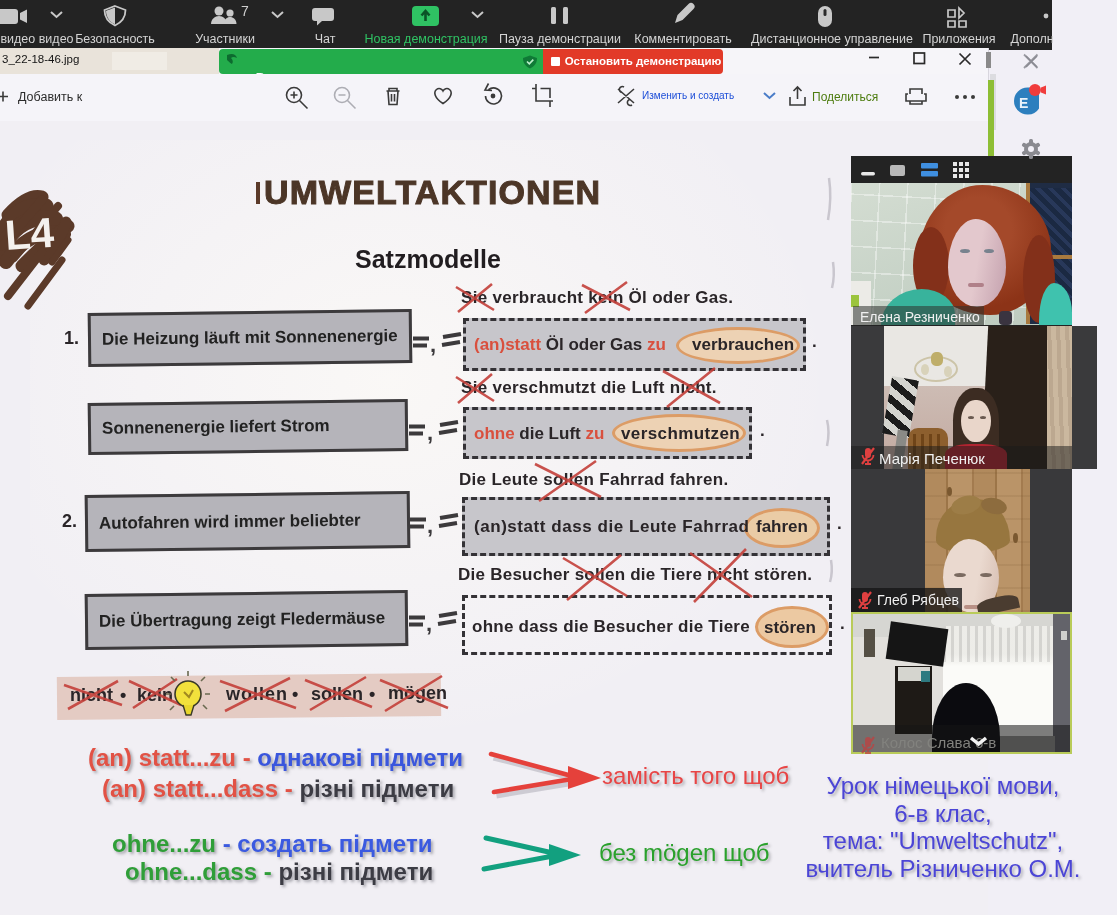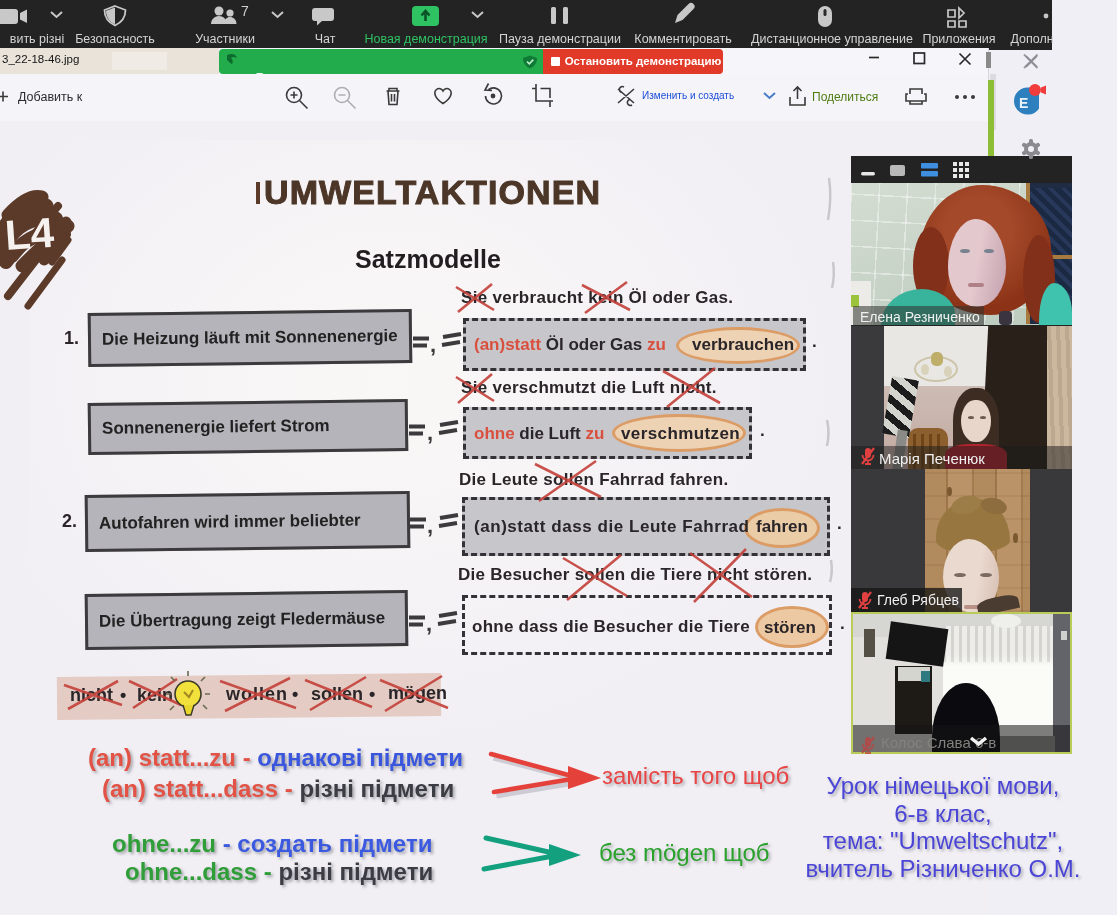--- a/index.html
+++ b/index.html
@@ -18,21 +18,21 @@
 .ell{position:absolute;border:3px solid #dc9c66;border-radius:50%;box-sizing:border-box}
 .ann{position:absolute;font-weight:bold;font-size:24px;white-space:nowrap;
   text-shadow:2px 2px 3px rgba(90,90,100,0.5)}
 .hw{position:absolute;font-size:24px;white-space:nowrap;text-shadow:2px 2px 3px rgba(90,90,100,0.45)}
 .nametag{position:absolute;color:#f0f0f0;font-size:16px;white-space:nowrap}
 </style>
 </head>
 <body>
 
 <div class="abs" style="left:0;top:0;width:1052px;height:50px;background:#232323"></div>
-<div class="zlabel" style="left:37px">вить різні</div>
+<div class="zlabel" style="left:37px">видео видео</div>
 <div class="zlabel" style="left:115px">Безопасность</div>
 <div class="zlabel" style="left:225px">Участники</div>
 <div class="zlabel" style="left:325px">Чат</div>
 <div class="zlabel" style="left:426px;color:#2fc263">Новая демонстрация</div>
 <div class="zlabel" style="left:560px">Пауза демонстрации</div>
 <div class="zlabel" style="left:683px">Комментировать</div>
 <div class="zlabel" style="left:832px">Дистанционное управление</div>
 <div class="zlabel" style="left:959px">Приложения</div>
 <div class="zlabel" style="left:1032px">Дополн</div>
 
@@ -144,21 +144,21 @@
   <div class="abs" style="left:117px;top:100px;width:16px;height:4px;background:#b08089;border-radius:2px"></div>
 
   <div class="abs" style="left:30px;top:106px;width:74px;height:36px;background:#38b39c;border-radius:55% 45% 0 0/100% 70% 0 0"></div>
   <div class="abs" style="left:188px;top:100px;width:33px;height:42px;background:#3fc2ae;border-radius:45% 55% 0 0/90% 70% 0 0"></div>
   <div class="abs" style="left:148px;top:128px;width:13px;height:14px;background:#3a3440;border-radius:4px"></div>
 
   <div class="abs" style="left:2px;top:123px;width:131px;height:19px;background:rgba(45,50,45,0.55)"></div>
   <div class="nametag" style="left:9px;top:126px;font-size:14px">Елена Резниченко</div>
 </div>
 
-<div class="abs" style="left:851px;top:326px;width:221px;height:143px;overflow:hidden;background:#3a3a3c">
+<div class="abs" style="left:851px;top:326px;width:246px;height:143px;overflow:hidden;background:#3a3a3c">
   <div class="abs" style="left:33px;top:0;width:188px;height:143px;background:#e9e7e3"></div>
   <div class="abs" style="left:33px;top:60px;width:110px;height:83px;background:linear-gradient(180deg,#cdbcb4,#c2a9a0)"></div>
   <div class="abs" style="left:57px;top:102px;width:40px;height:41px;background:#8d5f2e;border-radius:10px 10px 0 0"></div>
   <div class="abs" style="left:62px;top:108px;width:30px;height:35px;background:repeating-linear-gradient(90deg,#6f4418 0 3px,#8d5f2e 3px 8px)"></div>
 
   <div class="abs" style="left:36px;top:52px;width:27px;height:58px;background:repeating-linear-gradient(30deg,#1c1c1c 0 7px,#d4d4cf 7px 14px);transform:rotate(10deg)"></div>
   <div class="abs" style="left:44px;top:104px;width:10px;height:40px;background:#8a8a86;transform:rotate(8deg)"></div>
 
   <div class="abs" style="left:63px;top:30px;width:44px;height:26px;border:2px solid #ccc4a8;border-radius:50%;box-sizing:border-box"></div>
   <div class="abs" style="left:80px;top:26px;width:12px;height:14px;background:#bfae6a;border-radius:40%"></div>

